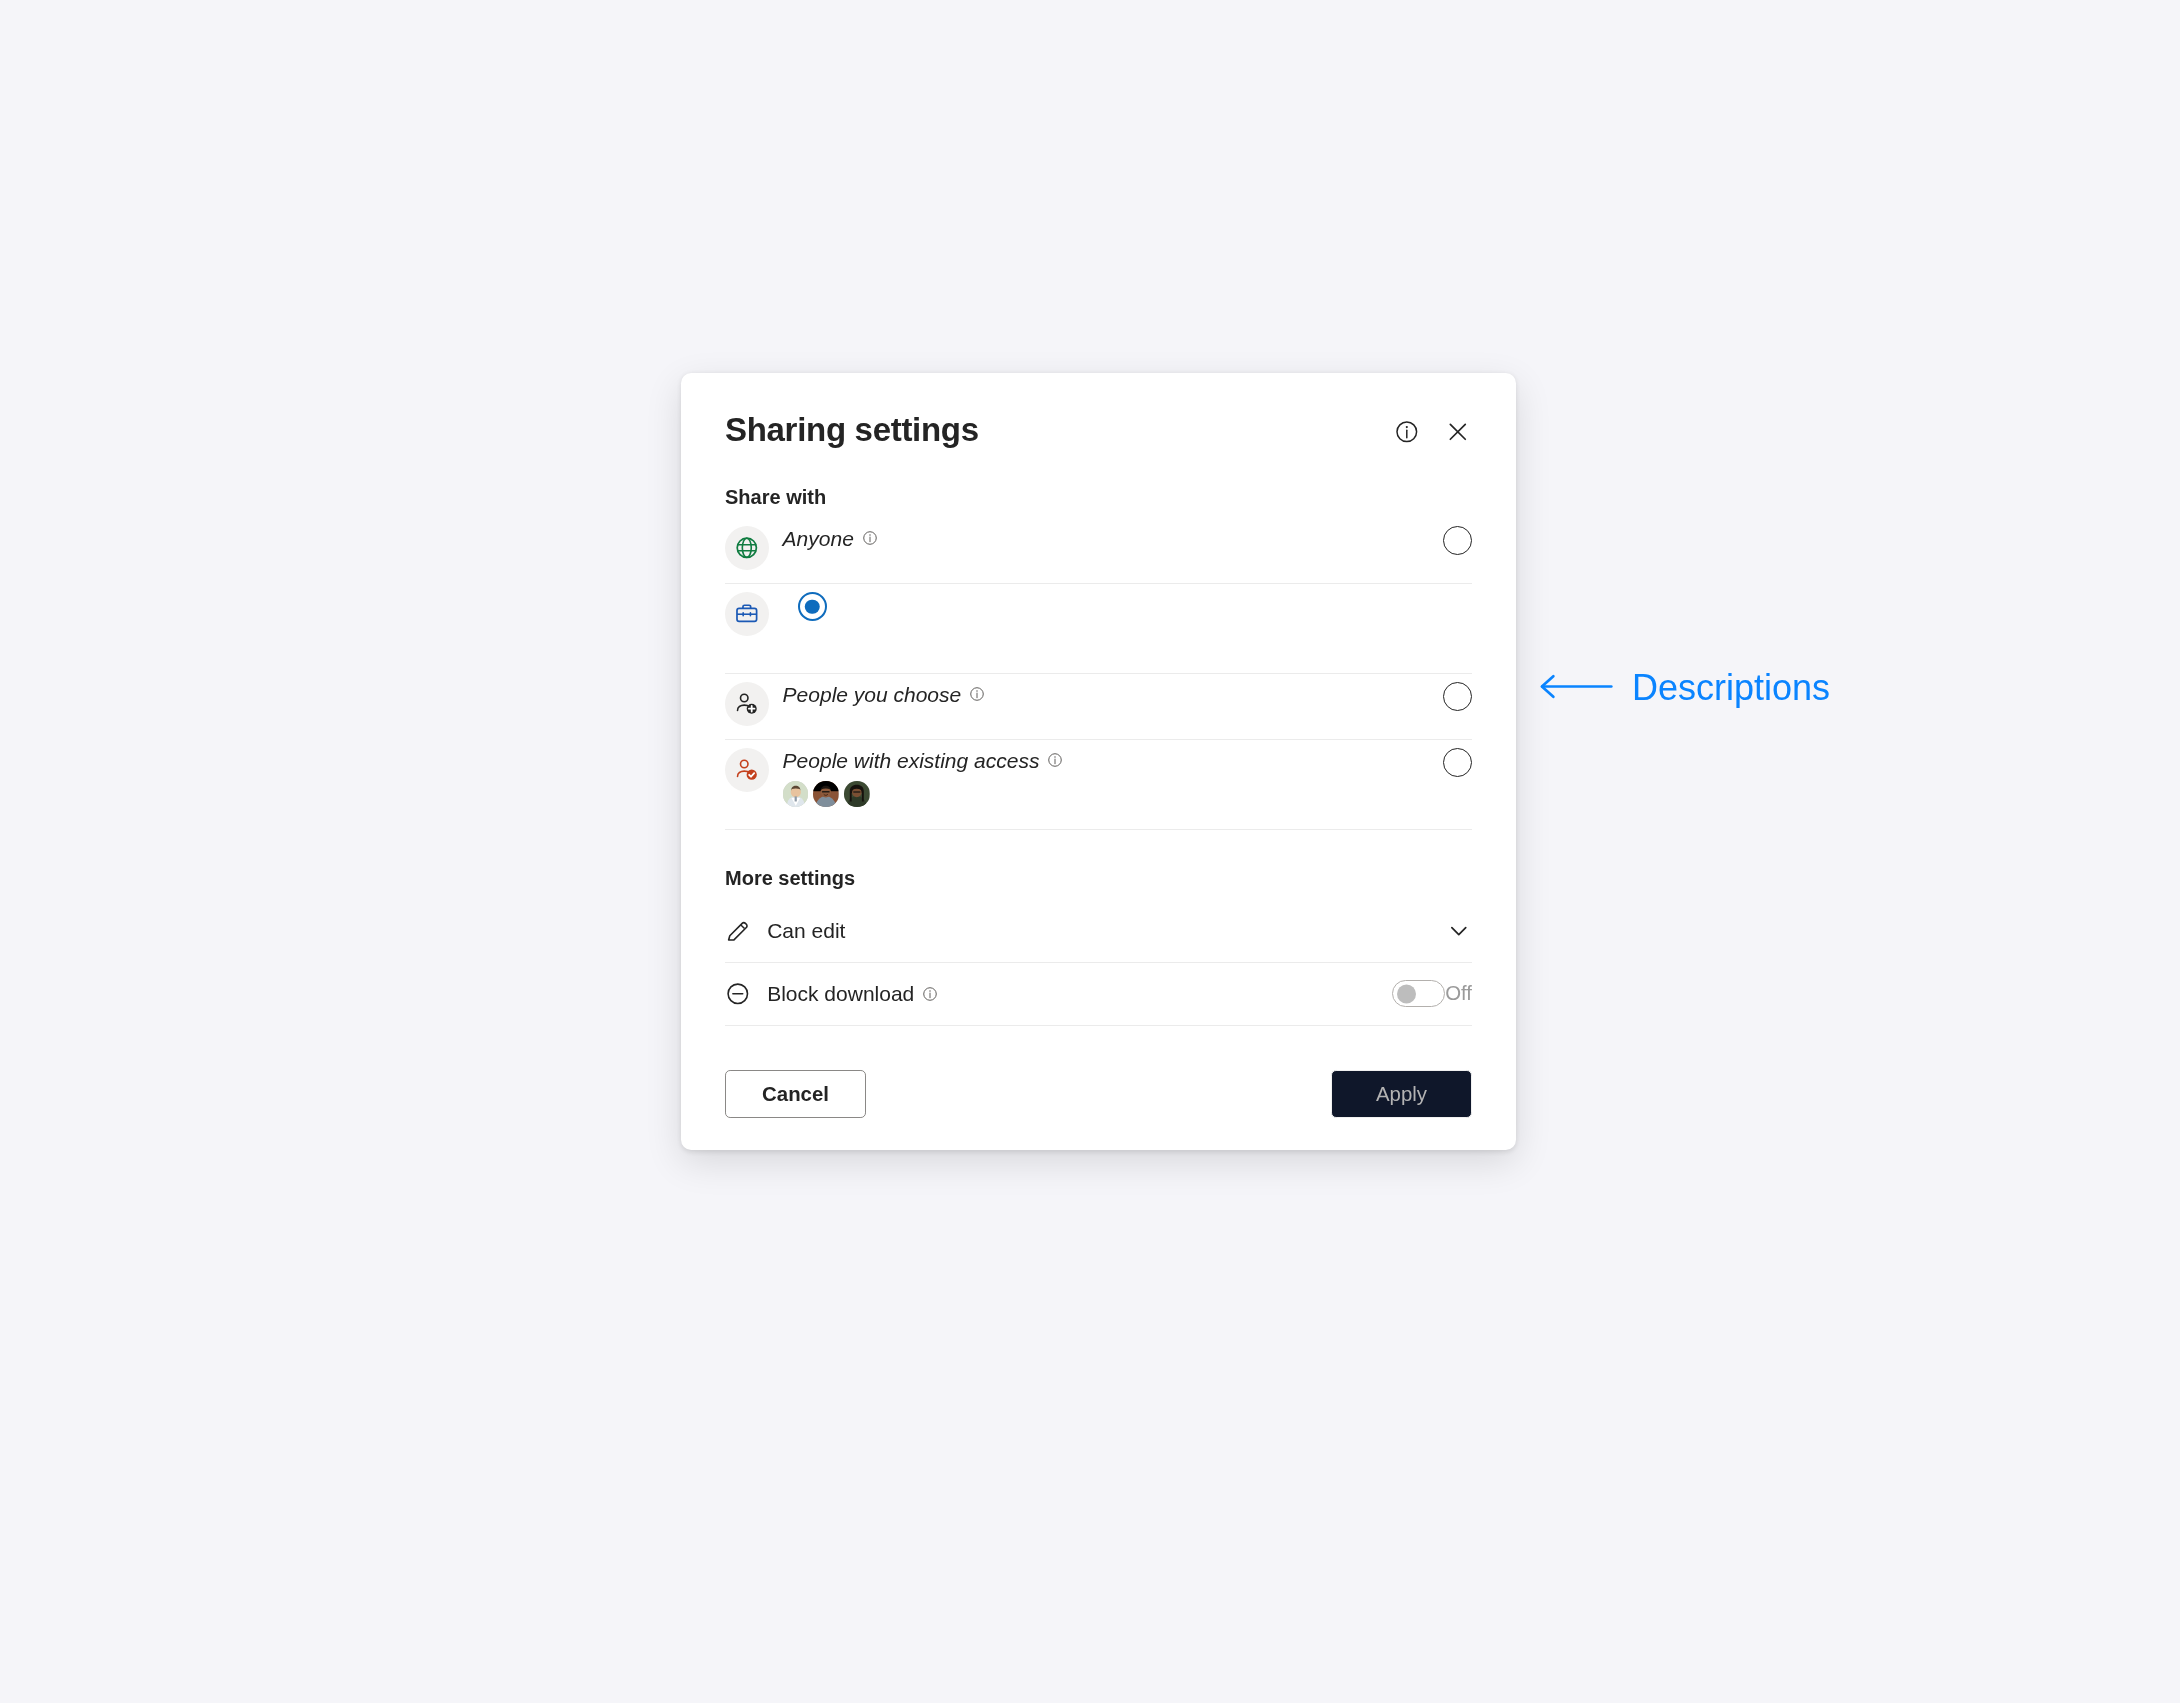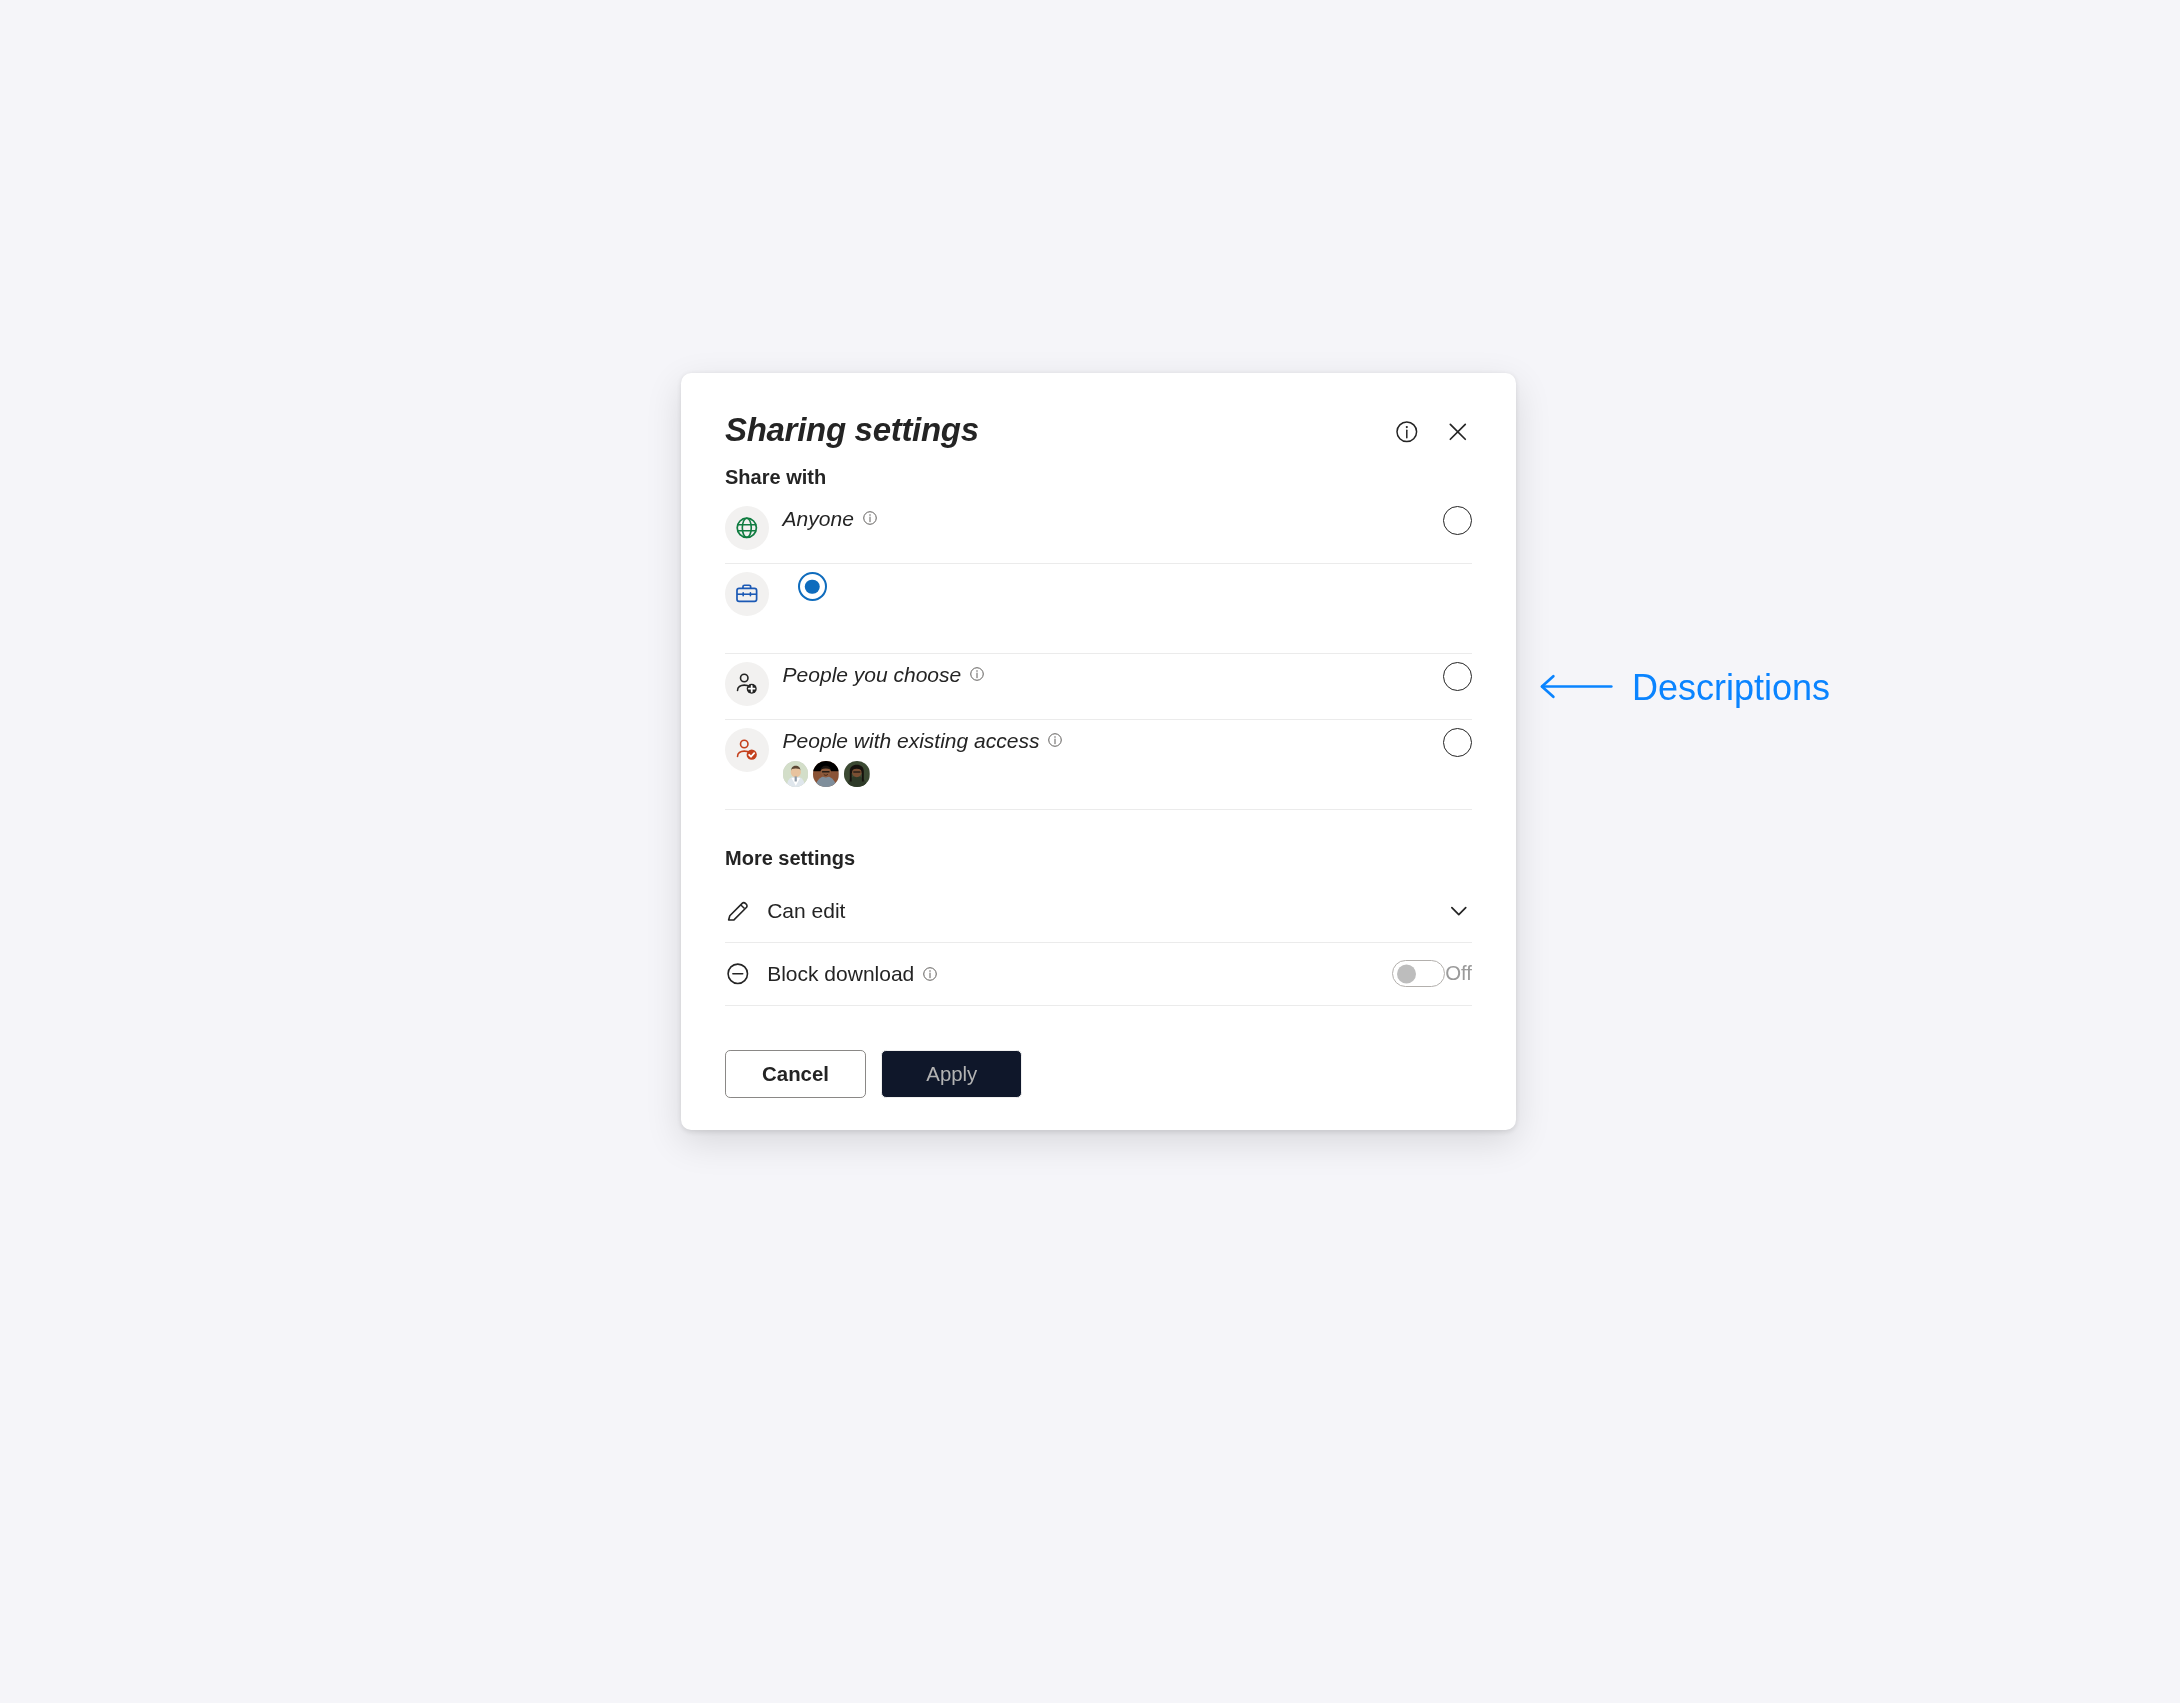--- a/index.html
+++ b/index.html
@@ -28,22 +28,21 @@
     border-radius: 10.2px;
     box-shadow: 0 1.7px 5.1px rgba(0,0,0,0.10), 0 12px 37px rgba(0,0,0,0.12);
     padding: 39px 44px 32px 44px;
   }
 
   
   .dlg-head {
     display: flex;
     align-items: flex-end;
     justify-content: space-between;
-    margin-bottom: 20px;
-    font-style: italic;
+    margin-bottom: 40px;
   }
   .dlg-title {
     font-size: 33px;
     font-weight: bold;
     color: #242424;
     letter-spacing: -0.3px;
     line-height: 1;
   }
   .head-actions {
     display: flex;
@@ -215,21 +214,21 @@
     background: #bdbdbd;
   }
   .toggle-state {
     font-size: 20.4px;
     color: #9a9a9a;
   }
 
   
   .dlg-foot {
     display: flex;
-    justify-content: flex-start;
+    justify-content: space-between;
     gap: 15.3px;
     margin-top: 44px;
   }
   .btn {
     font-family: "Liberation Sans", sans-serif;
     font-size: 20.4px;
     border-radius: 5.1px;
     padding: 12.8px 27px;
     min-width: 141px;
     cursor: pointer;

